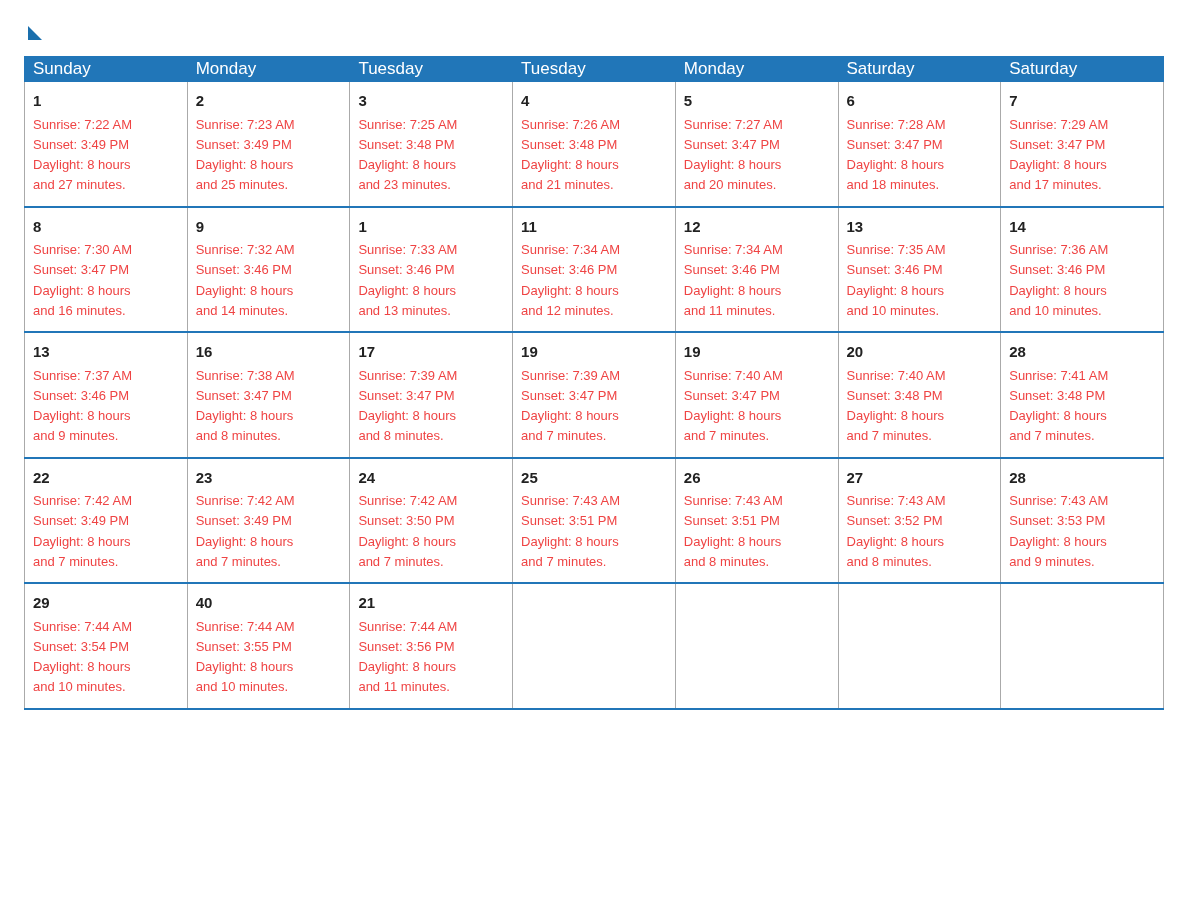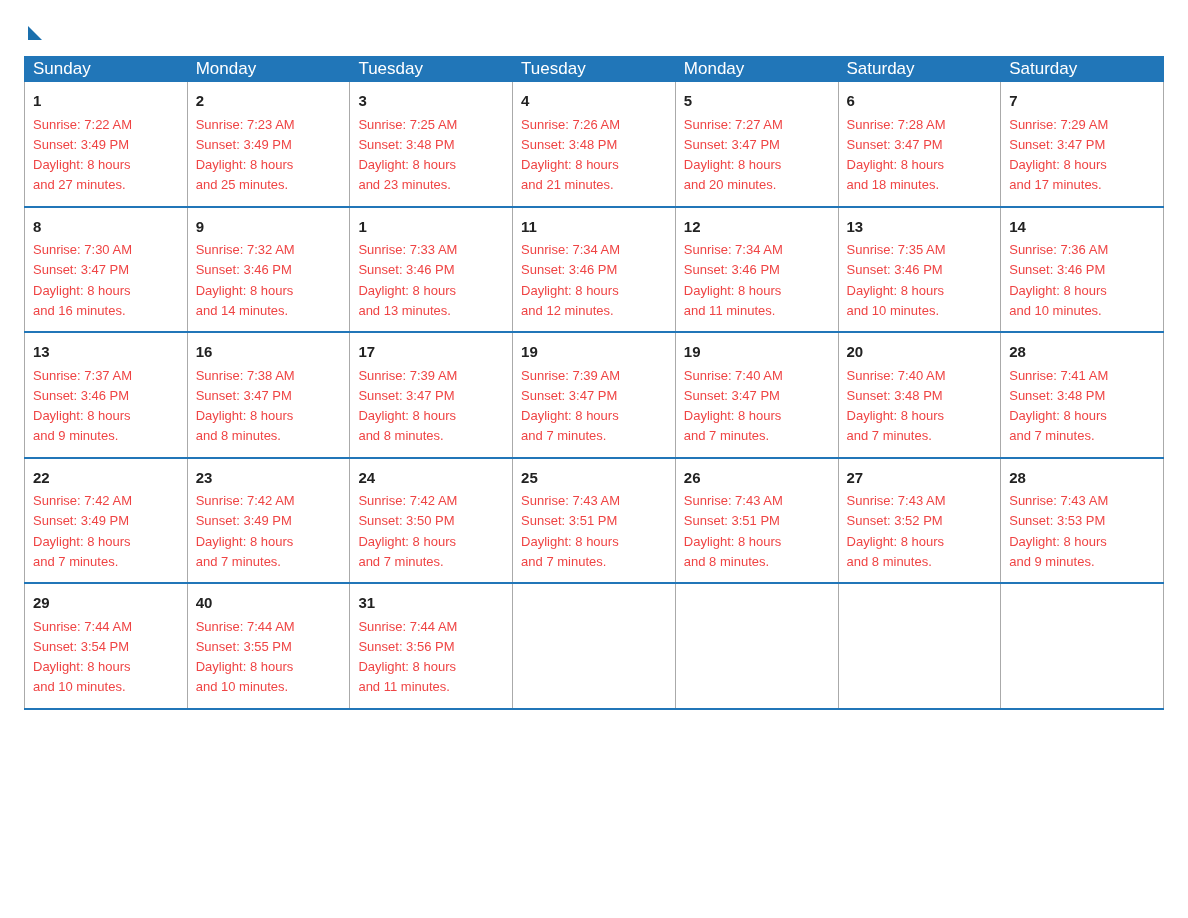--- a/index.html
+++ b/index.html
@@ -191,21 +191,21 @@
         <td><span class="day-num">27</span>
         <span class="day-info">Sunrise: 7:43 AM<br>Sunset: 3:52 PM<br>Daylight: 8 hours<br>and 8 minutes.</span></td>
         <td><span class="day-num">28</span>
         <span class="day-info">Sunrise: 7:43 AM<br>Sunset: 3:53 PM<br>Daylight: 8 hours<br>and 9 minutes.</span></td>
       </tr>
       <tr>
         <td><span class="day-num">29</span>
         <span class="day-info">Sunrise: 7:44 AM<br>Sunset: 3:54 PM<br>Daylight: 8 hours<br>and 10 minutes.</span></td>
         <td><span class="day-num">40</span>
         <span class="day-info">Sunrise: 7:44 AM<br>Sunset: 3:55 PM<br>Daylight: 8 hours<br>and 10 minutes.</span></td>
-        <td><span class="day-num">31</span>
+        <td><span class="day-num">21</span>
         <span class="day-info">Sunrise: 7:44 AM<br>Sunset: 3:56 PM<br>Daylight: 8 hours<br>and 11 minutes.</span></td>
         <td></td>
         <td></td>
         <td></td>
         <td></td>
       </tr>
     </tbody>
 </table>
 
 </body></html>

